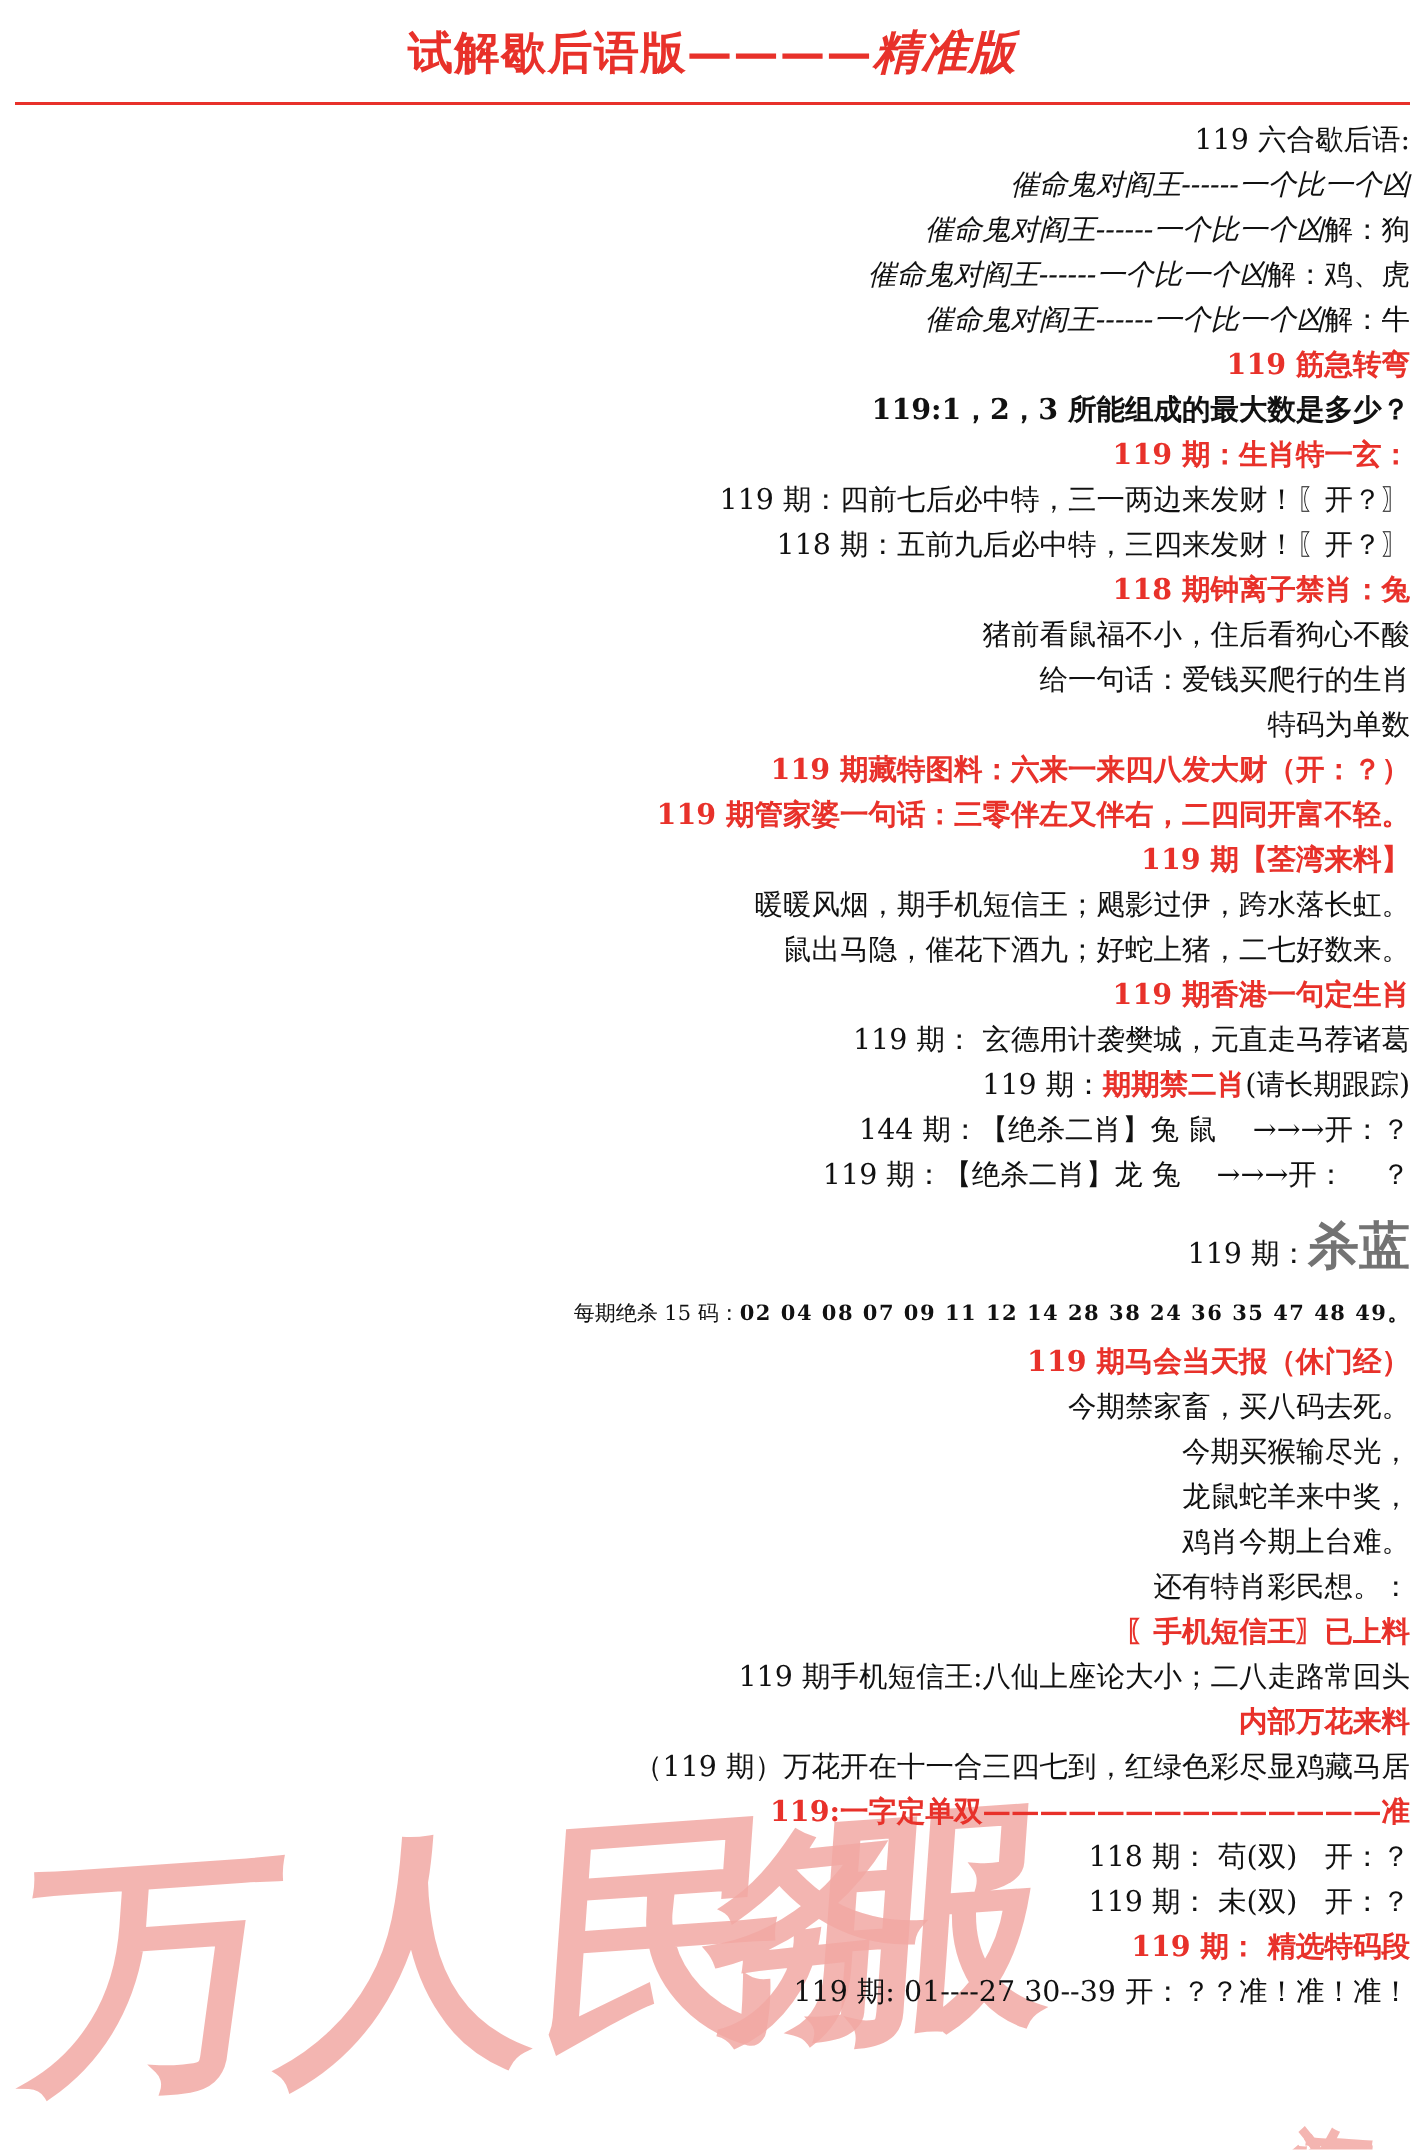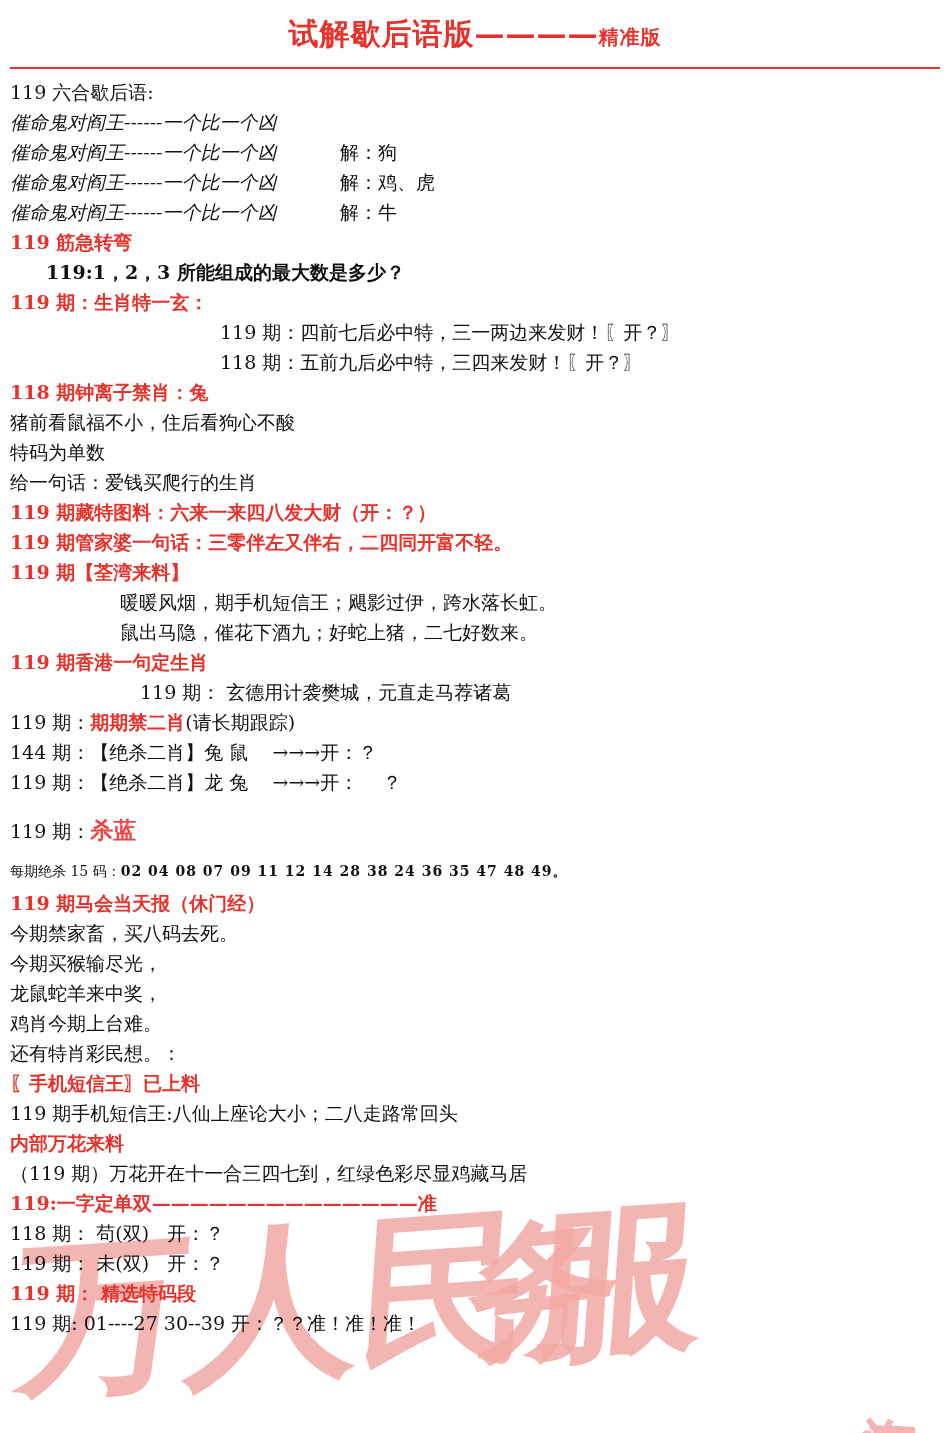--- a/index.html
+++ b/index.html
@@ -43,44 +43,45 @@
 
   .title{
     text-align:center;
     font-family:"DejaVu Serif","Liberation Serif",serif;
     font-weight:bold;
     font-size:30px;
     color:#e8312a;
     padding:14px 0 8px 0;
     letter-spacing:1px;
   }
-  .title .sub{font-size:20px;}
+  .title .sub{font-size:31px;font-style:italic;}
   hr.rule{
     border:0;
     border-top:2px solid #e8312a;
     margin:4px 0 8px 0;
   }
   .line{
     font-size:19px;
     line-height:30px;
     color:#111;
     font-family:"DejaVu Serif","Liberation Serif",serif;
     white-space:pre;
+    text-align:right;
   }
   .red{color:#e8312a;}
   .b{font-weight:bold;}
   .ind1{padding-left:36px;}
   .ind2{padding-left:110px;}
   .ind3{padding-left:210px;}
   .ind4{padding-left:130px;}
   .sol{display:inline-block;width:330px;font-style:italic;}
   .bigblue{
-    color:#ef4444;
+    color:#737373;
     font-weight:bold;
-    font-size:23px;
+    font-size:34px;
     font-family:"DejaVu Serif","Liberation Serif",serif;
   }
   .gap{height:18px;}
   .gap-s{height:8px;}
   .nums{letter-spacing:1px;}
   .kill-line{font-size:14px;line-height:34px;}
 </style>
 </head>
 <body>
 
@@ -107,22 +108,22 @@
     <div class="line red b">119 筋急转弯</div>
     <div class="line b ind1">119:1，2，3 所能组成的最大数是多少？</div>
 
     <div class="line red b">119 期：生肖特一玄：</div>
     <div class="line ind3">119 期：四前七后必中特，三一两边来发财！〖开？〗</div>
     <div class="line ind3">118 期：五前九后必中特，三四来发财！〖开？〗</div>
 
     <div class="line red b">118 期钟离子禁肖：兔</div>
 
     <div class="line">猪前看鼠福不小，住后看狗心不酸</div>
+    <div class="line">给一句话：爱钱买爬行的生肖</div>
     <div class="line">特码为单数</div>
-    <div class="line">给一句话：爱钱买爬行的生肖</div>
 
     <div class="line red b">119 期藏特图料：六来一来四八发大财（开：？）</div>
     <div class="line red b">119 期管家婆一句话：三零伴左又伴右，二四同开富不轻。</div>
 
     <div class="line red b">119 期【荃湾来料】</div>
     <div class="line ind2">暖暖风烟，期手机短信王；飓影过伊，跨水落长虹。</div>
     <div class="line ind2">鼠出马隐，催花下酒九；好蛇上猪，二七好数来。</div>
 
     <div class="line red b">119 期香港一句定生肖</div>
     <div class="line ind4">119 期： 玄德用计袭樊城，元直走马荐诸葛</div>

